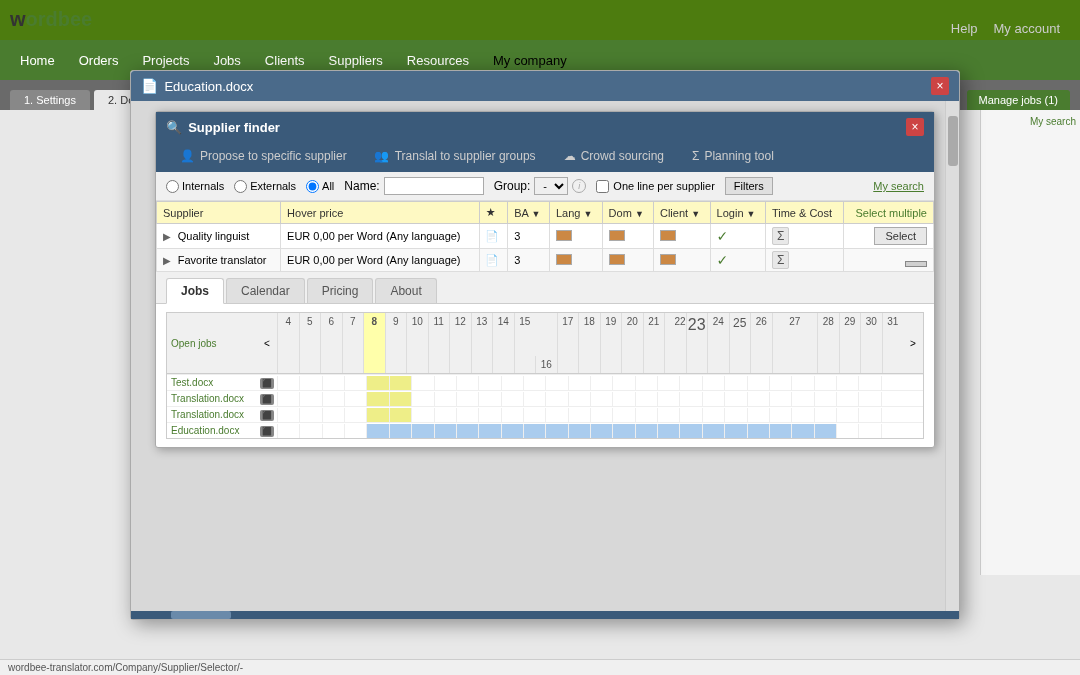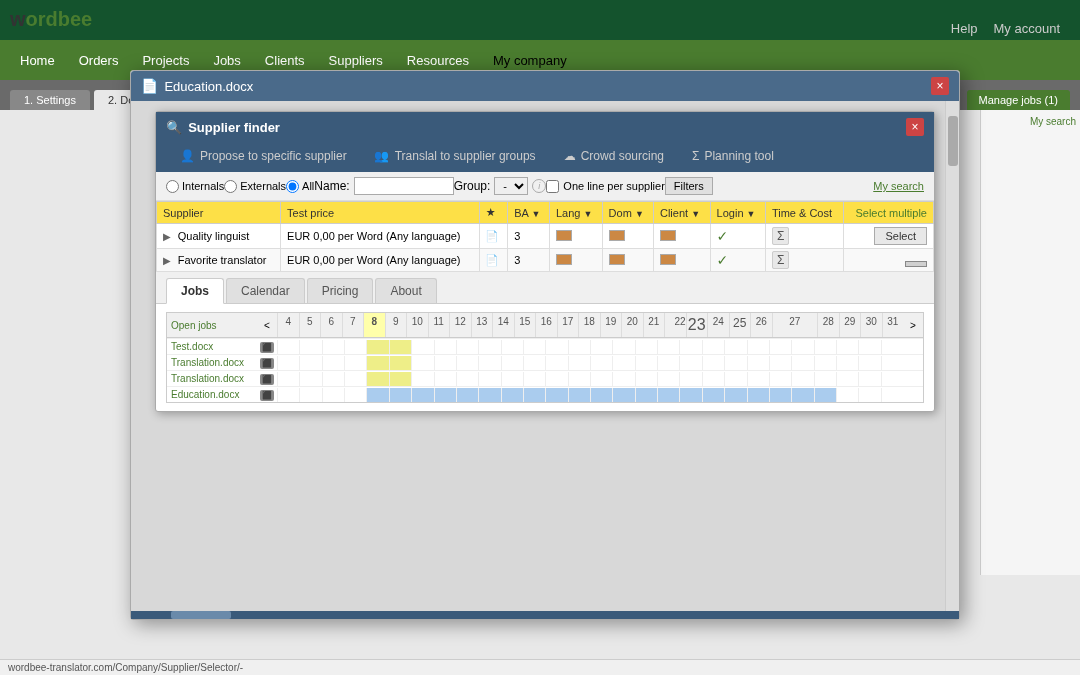--- a/index.html
+++ b/index.html
@@ -1,40 +1,40 @@
 <!DOCTYPE html>
 <html><head>
   <meta charset="utf-8">
   <style>
     * { box-sizing: border-box; margin: 0; padding: 0; }
     body { font-family: Arial, sans-serif; font-size: 12px; background: #c8c8c8; width: 1080px; height: 675px; overflow: hidden; position: relative; }
 
     
     .app-bg { position: absolute; top: 0; left: 0; width: 100%; height: 100%; background: #e8e8e8; }
-    .app-topbar { background: #14532d; height: 56px; display: flex; align-items: center; justify-content: flex-end; padding: 0 20px; gap: 16px; }
+    .app-topbar { background: #4d7c0f; height: 56px; display: flex; align-items: center; justify-content: flex-end; padding: 0 20px; gap: 16px; }
     .app-topbar span { color: #ccc; font-size: 13px; }
 
     
     .outer-dialog { position: absolute; top: 70px; left: 130px; width: 830px; background: white; border: 1px solid #aaa; box-shadow: 4px 4px 20px rgba(0,0,0,0.4); border-radius: 3px; }
     .outer-dialog-header { background: #4a6a8a; color: white; padding: 6px 10px; display: flex; align-items: center; justify-content: space-between; font-size: 13px; border-radius: 3px 3px 0 0; }
     .outer-dialog-header .title { display: flex; align-items: center; gap: 6px; }
     .dialog-close-btn { background: #cc4444; border: none; color: white; width: 18px; height: 18px; border-radius: 2px; cursor: pointer; font-size: 12px; display: flex; align-items: center; justify-content: center; }
 
     
     .inner-dialog { background: white; border: 1px solid #aaa; box-shadow: 2px 2px 10px rgba(0,0,0,0.3); border-radius: 3px; width: 780px; margin: 0 auto; }
     .inner-dialog-header { background: #3a5a7a; color: white; padding: 6px 10px; display: flex; align-items: center; justify-content: space-between; font-size: 13px; }
     .inner-dialog-header .title { display: flex; align-items: center; gap: 6px; font-weight: bold; }
     .inner-dialog-close { background: #cc4444; border: none; color: white; width: 18px; height: 18px; border-radius: 2px; cursor: pointer; font-size: 12px; display: flex; align-items: center; justify-content: center; }
     .supplier-tab { color: #ccc; padding: 7px 14px; font-size: 12px; cursor: pointer; border-bottom: 2px solid transparent; display: flex; align-items: center; gap: 5px; }
     .radio-label { font-size: 11px; display: flex; align-items: center; gap: 3px; cursor: pointer; }
     .radio-label input { margin: 0; }
 
     
     .supplier-table { width: 100%; border-collapse: collapse; font-size: 11px; }
-    .supplier-table th { background: #fde047; border: 1px solid #ccc; padding: 4px 6px; text-align: left; font-weight: normal; color: #333; white-space: nowrap; }
+    .supplier-table th { background: #fef9c3; border: 1px solid #ccc; padding: 4px 6px; text-align: left; font-weight: normal; color: #333; white-space: nowrap; }
     .supplier-table td { border: 1px solid #ddd; padding: 3px 6px; vertical-align: middle; white-space: nowrap; }
     .supplier-table tr:nth-child(even) { background: #f9f9f9; }
 
     .select-btn { background: #e8e8e8; border: 1px solid #aaa; padding: 2px 10px; font-size: 11px; cursor: pointer; color: #333; }
     .select-btn-hover { background: #d0d0d0; border: 1px solid #888; padding: 2px 10px; font-size: 11px; cursor: pointer; color: #333; }
 
     .green-check { color: #4a7c2f; font-size: 14px; }
 
     
     .bottom-tabs { display: flex; border-bottom: 1px solid #ccc; background: #f0f0f0; padding: 0 10px; padding-top: 6px; }
@@ -119,21 +119,21 @@
         <div class="supplier-tab">
           <span>☁</span>
           <span>Crowd sourcing</span>
         </div>
         <div class="supplier-tab">
           <span>Σ</span>
           <span>Planning tool</span>
         </div>
       </div>
 
-      <div style="background:#f0f0f0; padding:5px 10px; display:flex; align-items:center; border-bottom:1px solid #ddd; flex-wrap:wrap;">
+      <div style="background:#f0f0f0; padding:5px 10px; display:flex; align-items:center; gap:10px; border-bottom:1px solid #ddd; flex-wrap:wrap;">
         <label class="radio-label">
           <input type="radio" name="supplier_type" style="">
           <span>Internals</span>
         </label>
         <label class="radio-label">
           <input type="radio" name="supplier_type" style="">
           <span>Externals</span>
         </label>
         <label class="radio-label">
           <input type="radio" name="supplier_type" checked="" style="">
@@ -156,21 +156,21 @@
         </label>
         <button style="background:#e0e0e0;border:1px solid #aaa;padding:2px 8px;font-size:11px;cursor:pointer;">Filters</button>
         <span style="margin-left:auto;color:#4a7c2f;font-size:11px;text-decoration:underline;cursor:pointer;">My search</span>
       </div>
 
       <div style="overflow-x:auto;">
         <table class="supplier-table">
           <thead>
             <tr>
               <th>Supplier</th>
-              <th>Test price</th>
+              <th>Hover price</th>
               <th><span>★</span></th>
               <th>BA <span style="font-size:9px;">▼</span></th>
               <th>Lang <span style="font-size:9px;">▼</span></th>
               <th>Dom <span style="font-size:9px;">▼</span></th>
               <th>Client <span style="font-size:9px;">▼</span></th>
               <th>Login <span style="font-size:9px;">▼</span></th>
               <th>Time &amp; Cost</th>
               <th style="text-align:right;">
                 <span style="color:#4a7c2f;cursor:pointer;">Select multiple</span>
               </th>
@@ -258,21 +258,21 @@
                 <div style="flex: 1 1 0%; text-align: center; font-size: 10px; color: rgb(85, 85, 85); padding: 3px 0px; border-left: 1px solid rgb(221, 221, 221); min-width: 18px;">6</div>
                 <div style="flex: 1 1 0%; text-align: center; font-size: 10px; color: rgb(85, 85, 85); padding: 3px 0px; border-left: 1px solid rgb(221, 221, 221); min-width: 18px;">7</div>
                 <div style="flex: 1 1 0%; text-align: center; font-size: 10px; color: rgb(85, 85, 85); padding: 3px 0px; border-left: 1px solid rgb(221, 221, 221); min-width: 18px; background: rgb(255, 255, 170); font-weight: bold;">8</div>
                 <div style="flex: 1 1 0%; text-align: center; font-size: 10px; color: rgb(85, 85, 85); padding: 3px 0px; border-left: 1px solid rgb(221, 221, 221); min-width: 18px;">9</div>
                 <div style="flex: 1 1 0%; text-align: center; font-size: 10px; color: rgb(85, 85, 85); padding: 3px 0px; border-left: 1px solid rgb(221, 221, 221); min-width: 18px;">10</div>
                 <div style="flex: 1 1 0%; text-align: center; font-size: 10px; color: rgb(85, 85, 85); padding: 3px 0px; border-left: 1px solid rgb(221, 221, 221); min-width: 18px;">11</div>
                 <div style="flex: 1 1 0%; text-align: center; font-size: 10px; color: rgb(85, 85, 85); padding: 3px 0px; border-left: 1px solid rgb(221, 221, 221); min-width: 18px;">12</div>
                 <div style="flex: 1 1 0%; text-align: center; font-size: 10px; color: rgb(85, 85, 85); padding: 3px 0px; border-left: 1px solid rgb(221, 221, 221); min-width: 18px;">13</div>
                 <div style="flex: 1 1 0%; text-align: center; font-size: 10px; color: rgb(85, 85, 85); padding: 3px 0px; border-left: 1px solid rgb(221, 221, 221); min-width: 18px;">14</div>
                 <div style="flex: 1 1 0%; text-align: center; font-size: 10px; color: rgb(85, 85, 85); padding: 3px 0px; border-left: 1px solid rgb(221, 221, 221); min-width: 18px;">15</div>
-                <div style="flex: 1 1 0%; text-align: center; font-size: 10px; color: rgb(85, 85, 85); padding: 3px 0px; border-left: 1px solid rgb(221, 221, 221); min-width: 18px;">16</div>
+                <div style="flex: 1 1 0%; text-align: center; font-size: 10px; color: rgb(85, 85, 85); padding: 3px 0px; border-left: 1px solid rgb(221, 221, 221); min-width: 18px; margin-top: 43px;">16</div>
                 <div style="flex: 1 1 0%; text-align: center; font-size: 10px; color: rgb(85, 85, 85); padding: 3px 0px; border-left: 1px solid rgb(221, 221, 221); min-width: 18px;">17</div>
                 <div style="flex: 1 1 0%; text-align: center; font-size: 10px; color: rgb(85, 85, 85); padding: 3px 0px; border-left: 1px solid rgb(221, 221, 221); min-width: 18px;">18</div>
                 <div style="flex: 1 1 0%; text-align: center; font-size: 10px; color: rgb(85, 85, 85); padding: 3px 0px; border-left: 1px solid rgb(221, 221, 221); min-width: 18px;">19</div>
                 <div style="flex: 1 1 0%; text-align: center; font-size: 10px; color: rgb(85, 85, 85); padding: 3px 0px; border-left: 1px solid rgb(221, 221, 221); min-width: 18px;">20</div>
                 <div style="flex: 1 1 0%; text-align: center; font-size: 10px; color: rgb(85, 85, 85); padding: 3px 0px; border-left: 1px solid rgb(221, 221, 221); min-width: 18px;">21</div>
                 <div style="flex: 1 1 0%; text-align: right; font-size: 10px; color: rgb(85, 85, 85); padding: 3px 0px; border-left: 1px solid rgb(221, 221, 221); min-width: 18px;">22</div>
                 <div style="flex: 1 1 0%; text-align: center; font-size: 16px; color: rgb(85, 85, 85); padding: 3px 0px; border-left: 1px solid rgb(221, 221, 221); min-width: 18px;">23</div>
                 <div style="flex: 1 1 0%; text-align: center; font-size: 10px; color: rgb(85, 85, 85); padding: 3px 0px; border-left: 1px solid rgb(221, 221, 221); min-width: 18px;">24</div>
                 <div style="flex: 1 1 0%; text-align: center; font-size: 12px; color: rgb(85, 85, 85); padding: 3px 0px; border-left: 1px solid rgb(221, 221, 221); min-width: 18px;">25</div>
                 <div style="flex: 1 1 0%; text-align: center; font-size: 10px; color: rgb(85, 85, 85); padding: 3px 0px; border-left: 1px solid rgb(221, 221, 221); min-width: 18px;">26</div>

